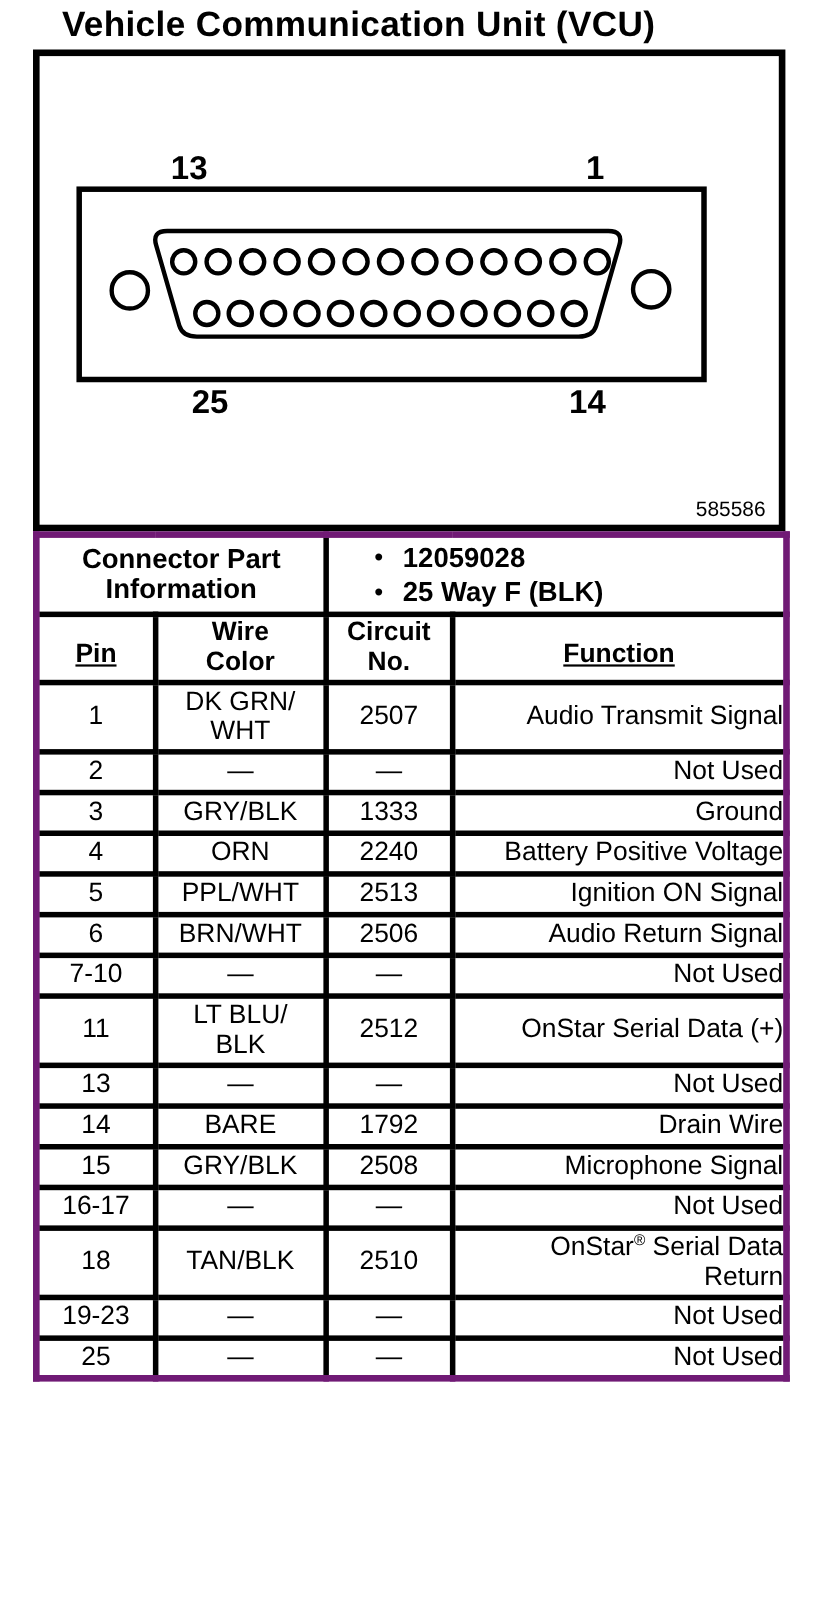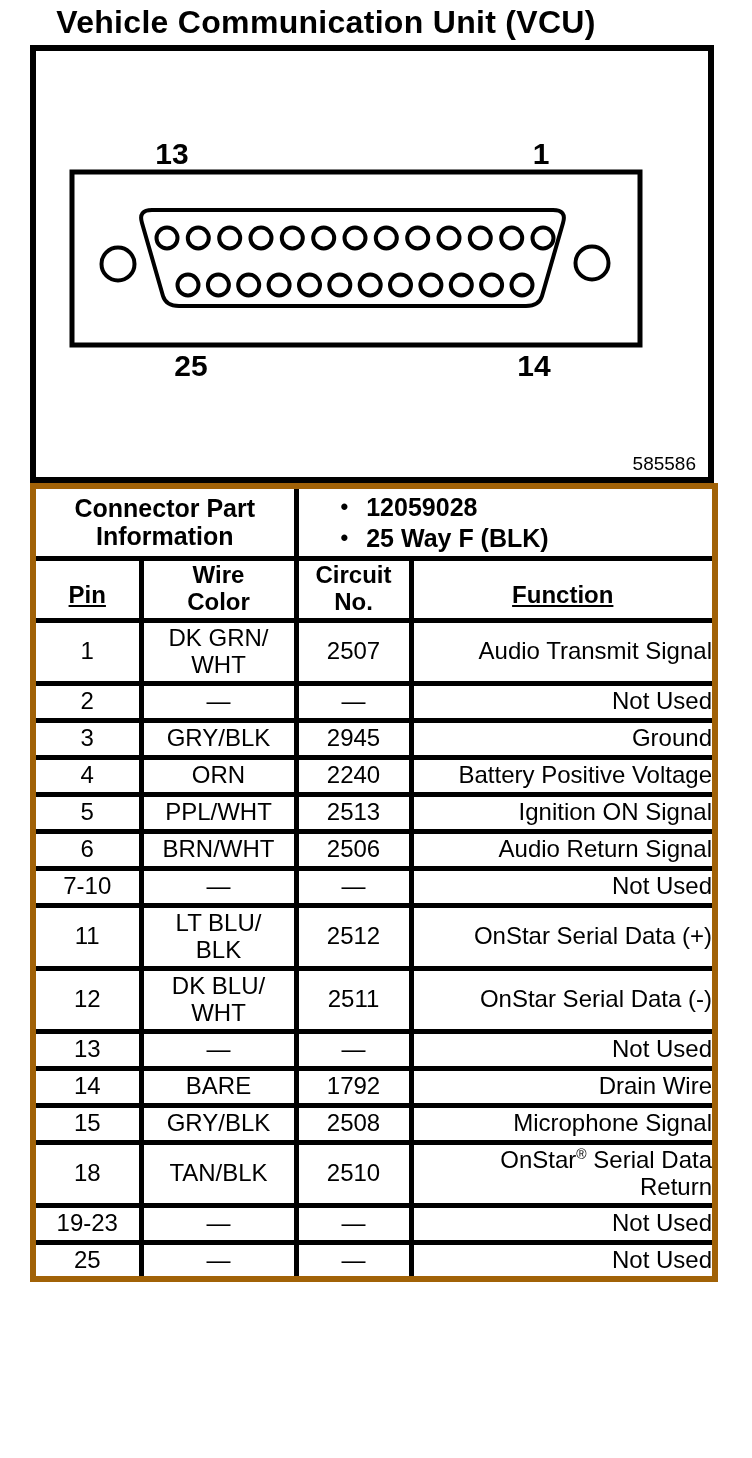--- a/index.html
+++ b/index.html
@@ -34,21 +34,21 @@
   .fig-number {
     position:absolute; right:12px; bottom:4px;
     font-size:19px; line-height:1;
   }
 
   
   .pin-table {
     position:absolute; left:30px; top:483px;
     border-collapse:collapse; table-layout:fixed;
     width:682px;
-    border:6px solid #a16207;
+    border:6px solid #701a75;
   }
   .pin-table td { border:5px solid #000; padding:0; }
   .col-pin { width:108px; }
   .col-wire { width:155px; }
   .col-circuit { width:115px; }
   .col-function { width:304px; }
 
   .r-info { height:72px; }
   .r-head { height:62px; }
   .r-tall { height:63px; }
@@ -168,21 +168,21 @@
   </tr>
   <tr class="r-short">
     <td>2</td>
     <td>—</td>
     <td>—</td>
     <td class="fn">Not Used</td>
   </tr>
   <tr class="r-short">
     <td>3</td>
     <td>GRY/BLK</td>
-    <td>2945</td>
+    <td>1333</td>
     <td class="fn">Ground</td>
   </tr>
   <tr class="r-short">
     <td>4</td>
     <td>ORN</td>
     <td>2240</td>
     <td class="fn">Battery Positive Voltage</td>
   </tr>
   <tr class="r-short">
     <td>5</td>
@@ -202,44 +202,43 @@
     <td>—</td>
     <td class="fn">Not Used</td>
   </tr>
   <tr class="r-tall">
     <td>11</td>
     <td class="prewrap">LT BLU/
 BLK</td>
     <td>2512</td>
     <td class="fn">OnStar Serial Data (+)</td>
   </tr>
-  <tr class="r-tall">
-    <td>12</td>
-    <td class="prewrap">DK BLU/
-WHT</td>
-    <td>2511</td>
-    <td class="fn">OnStar Serial Data (-)</td>
-  </tr>
   <tr class="r-short">
     <td>13</td>
     <td>—</td>
     <td>—</td>
     <td class="fn">Not Used</td>
   </tr>
   <tr class="r-short">
     <td>14</td>
     <td>BARE</td>
     <td>1792</td>
     <td class="fn">Drain Wire</td>
   </tr>
   <tr class="r-short">
     <td>15</td>
     <td>GRY/BLK</td>
     <td>2508</td>
     <td class="fn">Microphone Signal</td>
+  </tr>
+  <tr class="r-short">
+    <td>16-17</td>
+    <td>—</td>
+    <td>—</td>
+    <td class="fn">Not Used</td>
   </tr>
   <tr class="r-tall">
     <td>18</td>
     <td>TAN/BLK</td>
     <td>2510</td>
     <td class="fn">
       <span>OnStar</span><sup class="reg">®</sup><span> Serial Data</span><br>
       <span>Return</span>
     </td>
   </tr>

